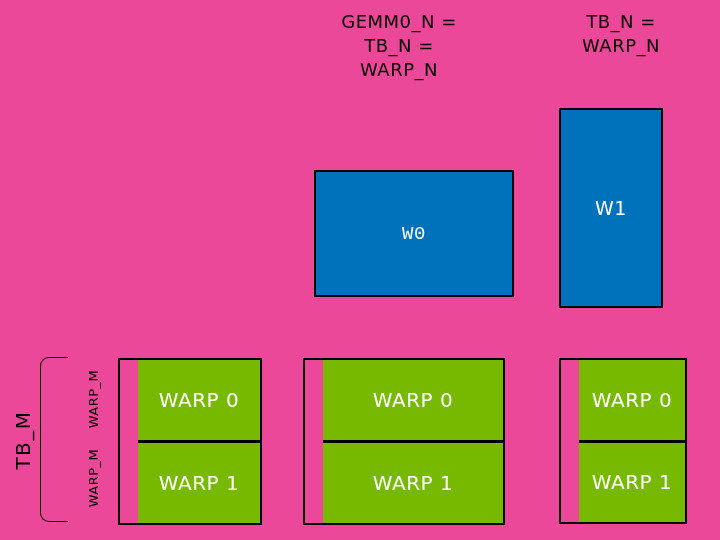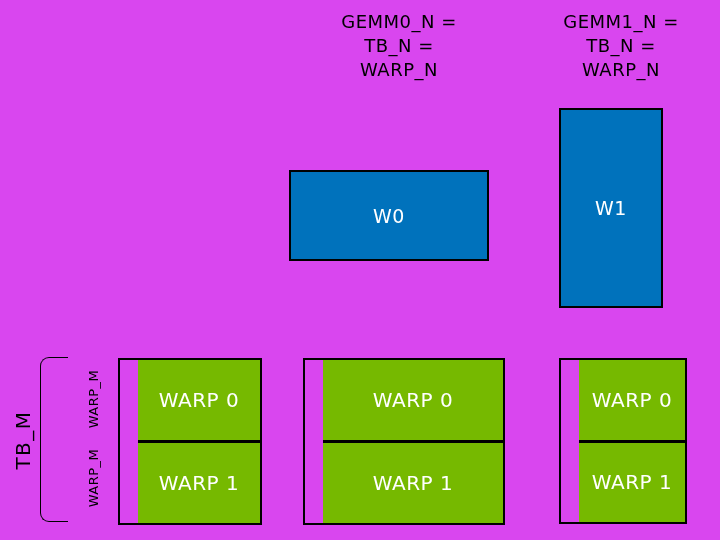--- a/index.html
+++ b/index.html
@@ -5,21 +5,21 @@
   html, body {
     margin: 0;
     padding: 0;
     background: #ffffff;
     font-family: "DejaVu Sans", "Liberation Sans", sans-serif;
   }
   .canvas {
     position: relative;
     width: 720px;
     height: 540px;
-    background: #d946ef;
+    background: #ec4899;
     overflow: hidden;
   }
   
   .col-header {
     position: absolute;
     top: 10px;
     width: 200px;
     text-align: center;
     font-size: 18px;
     line-height: 24px;
@@ -36,21 +36,21 @@
     box-sizing: border-box;
     background: #0072BC;
     border: 2.5px solid #000000;
     display: flex;
     align-items: center;
     justify-content: center;
     color: #ffffff;
     font-size: 19px;
     letter-spacing: 0.5px;
   }
-  .blue-tile-w0 { left: 289px; top: 170px; width: 200px; height: 91px; }
+  .blue-tile-w0 { left: 314px; top: 170px; width: 200px; height: 127px; font-family: Liberation Mono, monospace; }
   .blue-tile-w1 { left: 559px; top: 108px; width: 104px; height: 200px; }
 
   
   .warp-group {
     position: absolute;
     box-sizing: border-box;
     border: 2.5px solid #000000;
     display: flex;
     flex-direction: column;
     top: 358px;
@@ -118,21 +118,20 @@
 <body>
 
 <div class="canvas">
 
   <div class="col-header col-header-0">
     <div>GEMM0_N =</div>
     <div>TB_N =</div>
     <div>WARP_N</div>
   </div>
   <div class="col-header col-header-1">
-    <div>GEMM1_N =</div>
     <div>TB_N =</div>
     <div>WARP_N</div>
   </div>
 
   <div class="blue-tile blue-tile-w0">
     <span>W0</span>
   </div>
   <div class="blue-tile blue-tile-w1">
     <span>W1</span>
   </div>

